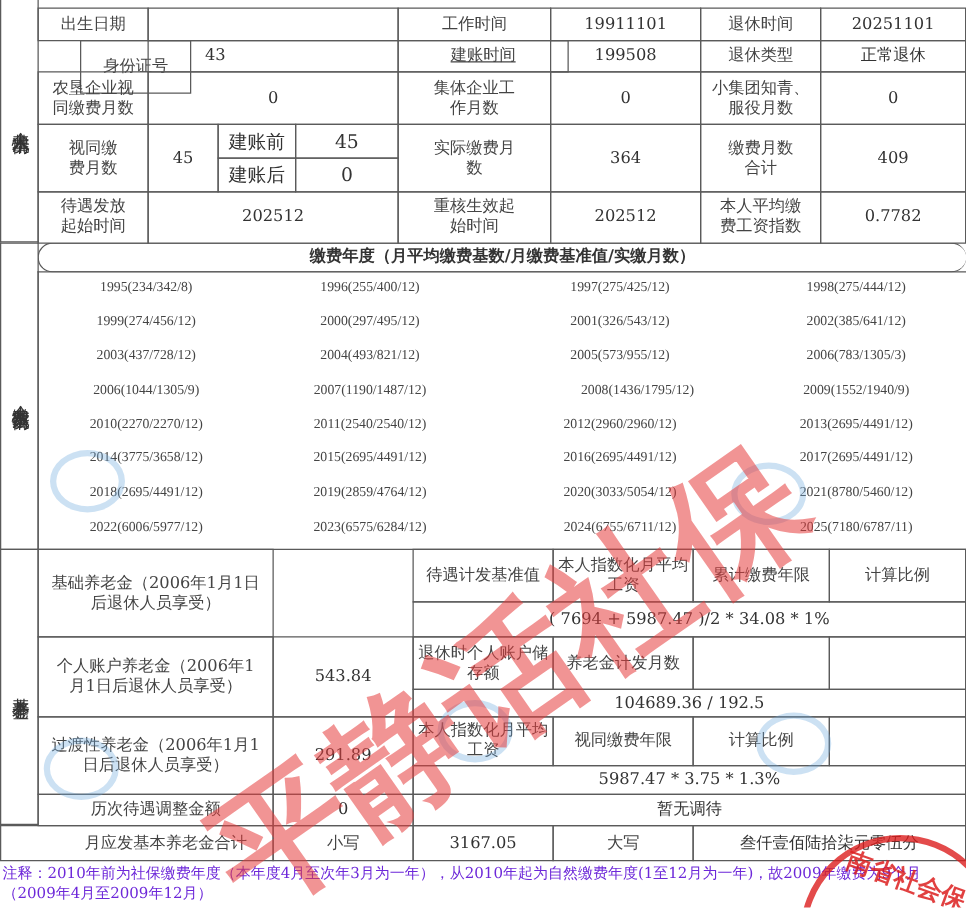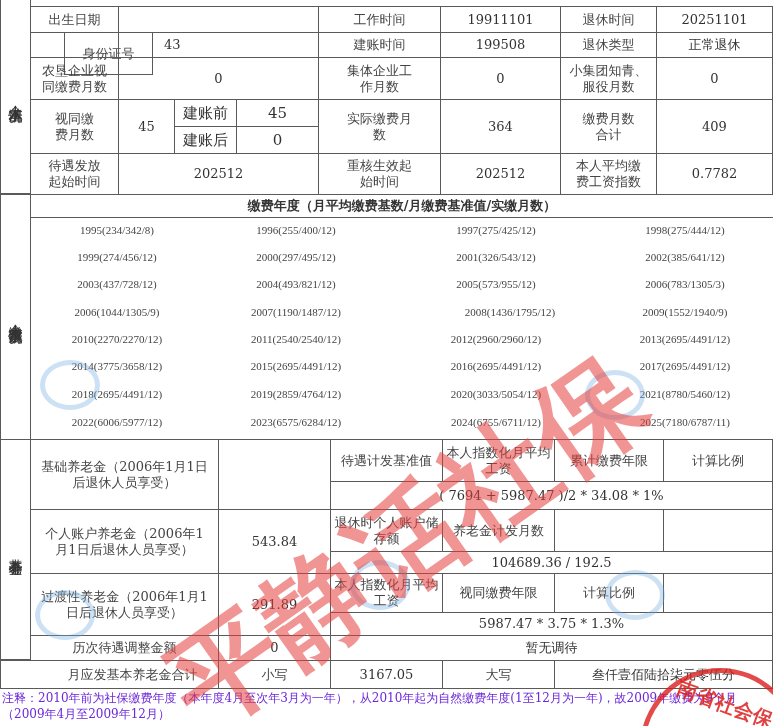--- a/index.html
+++ b/index.html
@@ -7,21 +7,21 @@
          font-family: "DejaVu Serif", "Liberation Serif", serif; color:#333; }
   .page { position:absolute; left:0; top:0; width:773px; height:726px; }
   .cell { position:absolute; box-sizing:border-box; border:1px solid #5a5a5a;
           display:flex; align-items:center; justify-content:center; text-align:center;
           font-size:13px; line-height:16px; background:transparent; }
   .cell.lbl { color:#444; }
   .cell.vert { flex-direction:column; font-size:14px; line-height:17px; padding:0 2px; }
   .big { font-size:15px; }
   .yr { position:absolute; font-size:11px; color:#444; white-space:nowrap;
         transform:translateX(-50%); font-family:"Liberation Serif", serif; }
-  .hdr { font-weight:bold; font-size:13px; color:#333; }
+  .hdr { font-weight:bold; font-size:13px; color:#333;border-radius:12px; }
   .note { position:absolute; left:2px; top:690px; width:770px; font-size:12px; line-height:16px; color:#6d28d9; }
   .wm { position:absolute; color:rgba(230,60,60,0.55); font-size:110px; font-weight:bold;
         transform:rotate(-35deg); transform-origin:left top; pointer-events:none;
         font-family:"DejaVu Sans", sans-serif; white-space:nowrap; }
   .si-logo { position:absolute; width:50px; height:40px; border:5px solid rgba(110,170,220,0.35);
              border-radius:50%; pointer-events:none; }
   .stamp { position:absolute; left:640px; top:668px; width:150px; height:150px; border-radius:50%;
            border:5px solid rgba(220,30,30,0.8); pointer-events:none; }
   .stamp-text { position:absolute; left:30px; top:18px; color:rgba(220,30,30,0.85); font-weight:bold;
                 font-size:20px; transform:rotate(20deg); font-family:"DejaVu Sans", sans-serif; }
@@ -37,21 +37,21 @@
 
   <div class="cell lbl" style="left:30px;top:6px;width:89px;height:27px;">出生日期</div>
   <div class="cell" style="left:118px;top:6px;width:201px;height:27px;"></div>
   <div class="cell lbl" style="left:318px;top:6px;width:123px;height:27px;">工作时间</div>
   <div class="cell" style="left:440px;top:6px;width:121px;height:27px;">19911101</div>
   <div class="cell lbl" style="left:560px;top:6px;width:97px;height:27px;">退休时间</div>
   <div class="cell" style="left:656px;top:6px;width:117px;height:27px;">20251101</div>
 
   <div class="cell lbl" style="left:30px;top:32px;width:89px;height:43px;margin-left:34px;">身份证号</div>
   <div class="cell" style="left:118px;top:32px;width:201px;height:26px;justify-content:flex-start;padding-left:45px;">43</div>
-  <div class="cell lbl" style="left:318px;top:32px;width:123px;height:26px;">建账时间</div>
+  <div class="cell lbl" style="left:318px;top:32px;width:137px;height:26px;text-decoration:underline;">建账时间</div>
   <div class="cell" style="left:440px;top:32px;width:121px;height:26px;">199508</div>
   <div class="cell lbl" style="left:560px;top:32px;width:97px;height:26px;">退休类型</div>
   <div class="cell" style="left:656px;top:32px;width:117px;height:26px;">正常退休</div>
 
   <div class="cell lbl" style="left:30px;top:57px;width:89px;height:43px;padding:0 10px;">农垦企业视同缴费月数</div>
   <div class="cell" style="left:118px;top:57px;width:201px;height:43px;">0</div>
   <div class="cell lbl" style="left:318px;top:57px;width:123px;height:43px;padding:0 28px;">集体企业工作月数</div>
   <div class="cell" style="left:440px;top:57px;width:121px;height:43px;">0</div>
   <div class="cell lbl" style="left:560px;top:57px;width:97px;height:43px;padding:0 6px;">小集团知青、服役月数</div>
   <div class="cell" style="left:656px;top:57px;width:117px;height:43px;">0</div>

